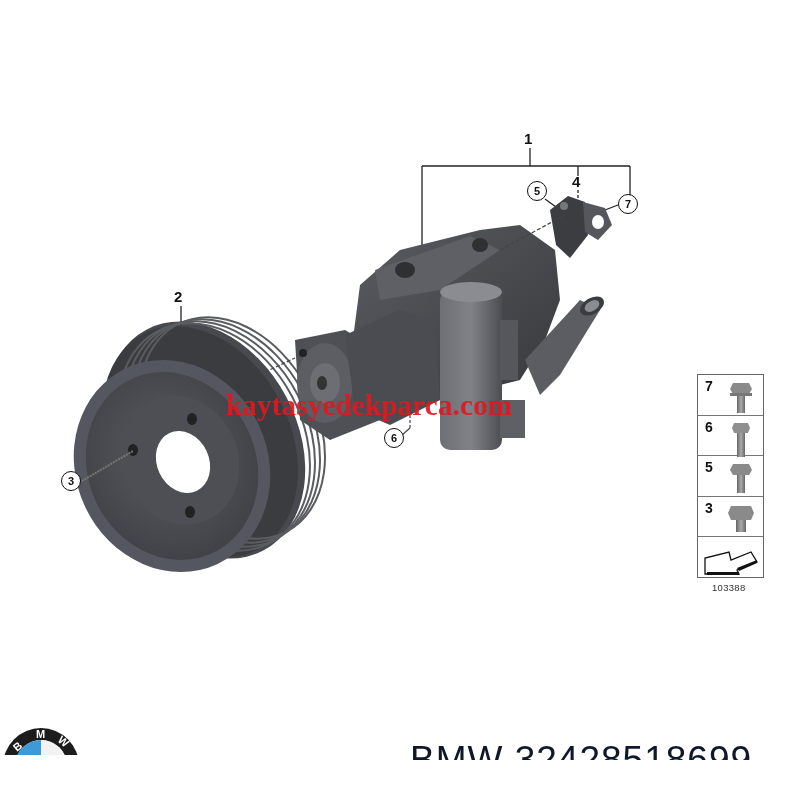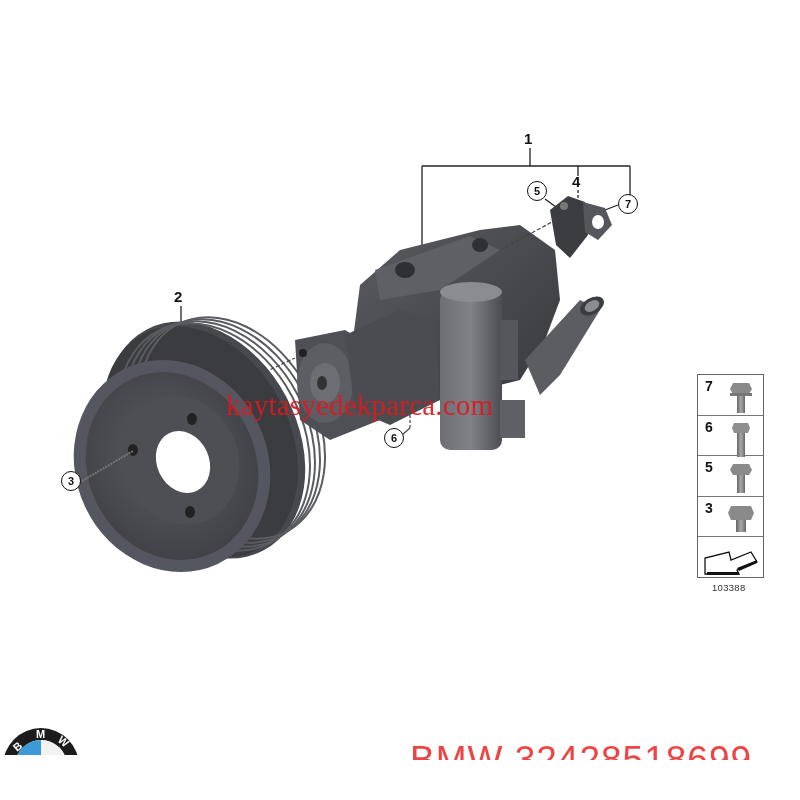--- a/index.html
+++ b/index.html
@@ -1,29 +1,29 @@
 <!DOCTYPE html>
 <html><head>
 <meta charset="utf-8">
 <style>
   html, body { margin:0; padding:0; background:#ffffff; }
   body { width:800px; height:800px; position:relative; overflow:hidden; font-family:"Liberation Sans", sans-serif; }
   .diagram { position:absolute; left:0; top:0; width:800px; height:800px; }
   .callout-num { position:absolute; font-family:"Liberation Sans", sans-serif; font-weight:bold; font-size:15px; color:#111; }
   .callout-circle { position:absolute; width:20px; height:20px; border:1.6px solid #111; border-radius:50%; background:#fff;
     font-family:"Liberation Sans", sans-serif; font-weight:bold; font-size:11px; color:#111; display:flex; align-items:center; justify-content:center; box-sizing:border-box; }
-  .watermark { position:absolute; left:226px; top:389px; font-family:"Liberation Serif", serif; font-weight:normal; font-size:29px;
+  .watermark { position:absolute; left:226px; top:389px; font-family:"Liberation Serif", serif; font-weight:bold; font-size:29px;
     color:#e0181e; letter-spacing:0.2px; white-space:nowrap; opacity:0.92; }
   .legend { position:absolute; left:697px; top:374px; width:67px; height:204px; border:1.2px solid #666; box-sizing:border-box; background:#fff; }
   .legend-row { position:relative; height:40.6px; border-bottom:1.2px solid #777; box-sizing:border-box; }
   .legend-row:last-child { border-bottom:none; }
   .legend-num { position:absolute; left:7px; top:3px; font-weight:bold; font-size:14px; color:#111; }
   .legend-bolt { position:absolute; left:30px; top:6px; }
   .diagram-id { position:absolute; left:712px; top:582px; font-size:9.5px; color:#333; letter-spacing:0.3px; }
-  .footer-title { position:absolute; left:410px; top:738px; font-size:37px; color:#ef4444; letter-spacing:1px; white-space:nowrap; height:22px; overflow:hidden; line-height:44px;text-align:right; }
+  .footer-title { position:absolute; left:410px; top:738px; font-size:37px; color:#0f172a; letter-spacing:1px; white-space:nowrap; height:22px; overflow:hidden; line-height:44px;text-align:right; }
   .bmw-logo { position:absolute; left:2px; top:727px; width:78px; height:28px; overflow:hidden; }
 </style>
 </head>
 <body>
 
 <div class="diagram">
   <svg width="800" height="800" viewBox="0 0 800 800" style="position:absolute;left:0;top:0">
     <defs>
       <radialGradient id="pulleyFace" cx="50%" cy="45%" r="60%">
         <stop offset="0%" stop-color="#5a5c61"></stop>

